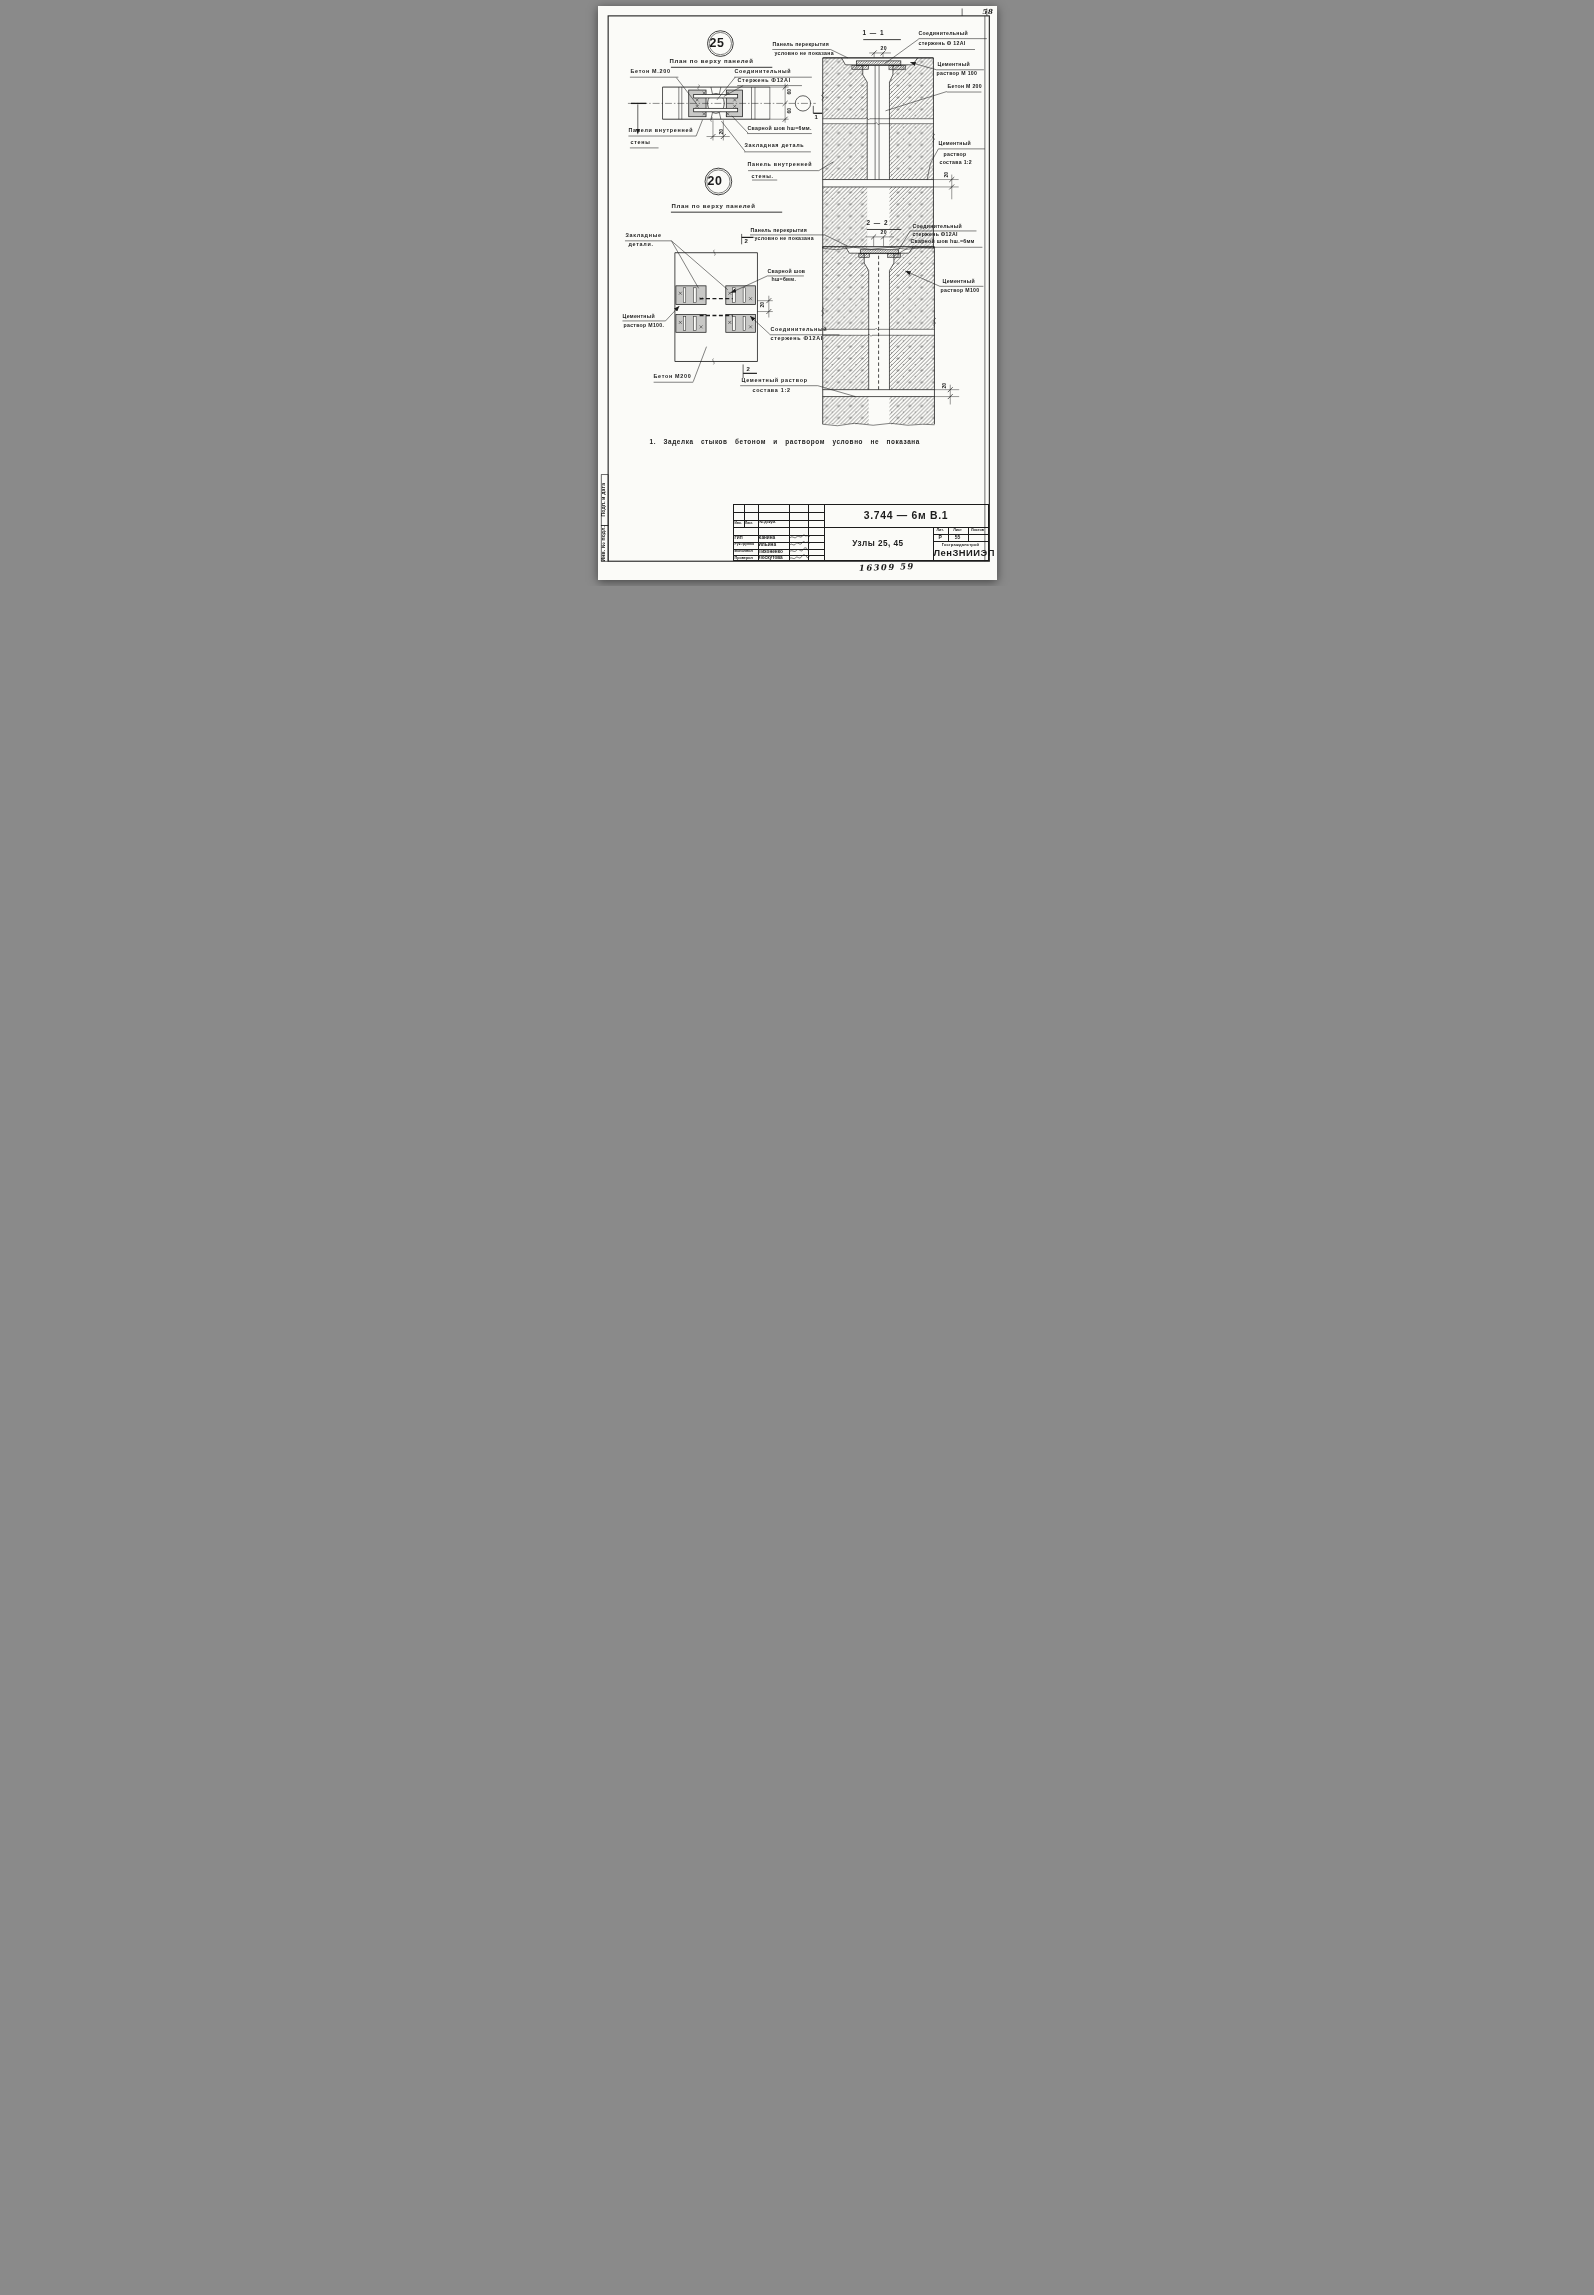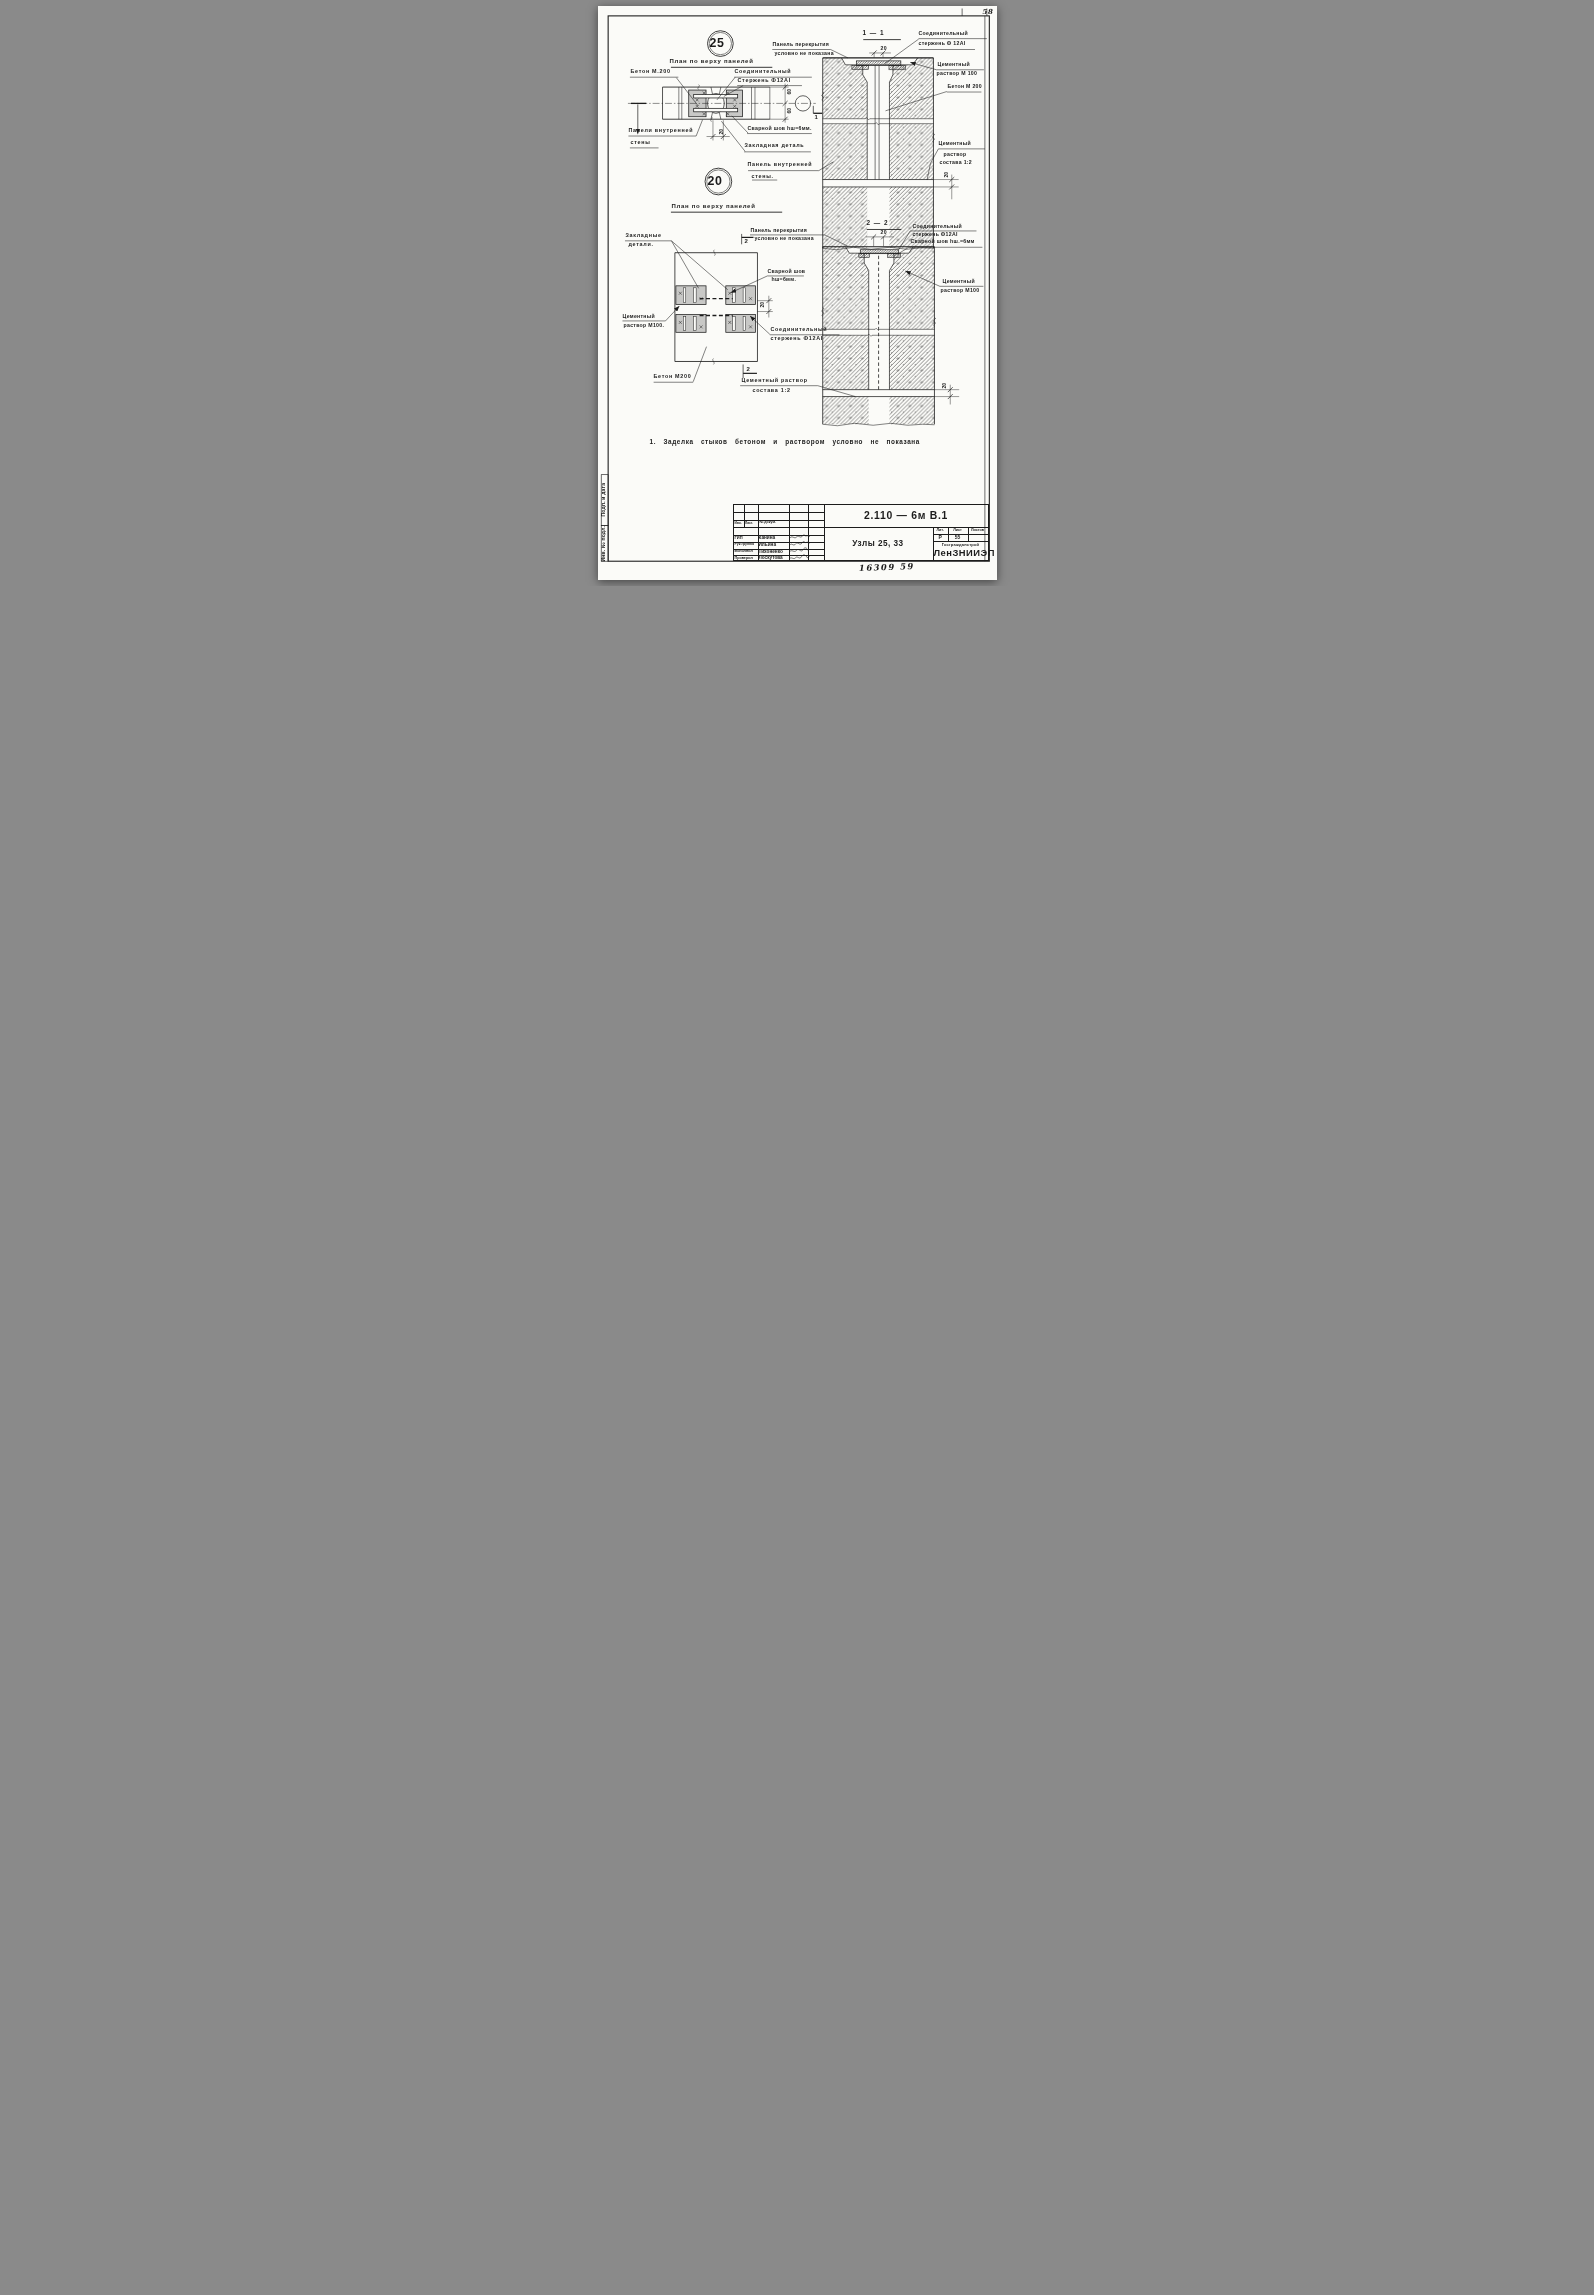--- a/index.html
+++ b/index.html
@@ -309,22 +309,22 @@
 
   <span class="tt" style="left:1px;top:31px;font-size:4px;">ГИП</span>
   <span class="tt" style="left:25px;top:31px;font-size:4.7px;">Канина</span>
   <span class="tt" style="left:1px;top:38px;font-size:3.5px;">Рук.группы</span>
   <span class="tt" style="left:25px;top:38px;font-size:4.7px;">Ильина</span>
   <span class="tt" style="left:1px;top:45px;font-size:3.7px;">Исполнил</span>
   <span class="tt" style="left:25px;top:45px;font-size:4.7px;">Тихоненко</span>
   <span class="tt" style="left:1px;top:52px;font-size:3.7px;">Проверил</span>
   <span class="tt" style="left:25px;top:51px;font-size:4.7px;">Лоскутова</span>
 
-  <span class="tt c" style="left:96px;top:6px;width:153px;font-size:10.4px;letter-spacing:0.7px;text-align:center;">2.110 — 6м В.1</span>
-  <span class="tt c" style="left:90px;top:35px;width:109px;font-size:8.2px;letter-spacing:0.5px;text-align:center;">Узлы 25, 33</span>
+  <span class="tt c" style="left:96px;top:6px;width:153px;font-size:10.4px;letter-spacing:0.7px;text-align:center;">3.744 — 6м В.1</span>
+  <span class="tt c" style="left:90px;top:35px;width:109px;font-size:8.2px;letter-spacing:0.5px;text-align:center;">Узлы 25, 45</span>
 
   <span class="tt c" style="left:199px;top:24px;width:15.3px;font-size:3.7px;text-align:center;">Лит.</span>
   <span class="tt c" style="left:214px;top:24px;width:20px;font-size:3.7px;text-align:center;">Лист</span>
   <span class="tt c" style="left:234px;top:24px;width:20px;font-size:3.7px;text-align:center;">Листов</span>
   <span class="tt c" style="left:199px;top:30px;width:15.3px;font-size:5px;text-align:center;">Р</span>
   <span class="tt c" style="left:214px;top:30px;width:20px;font-size:5px;text-align:center;">55</span>
   <span class="tt c" style="left:234px;top:30px;width:20px;font-size:5px;text-align:center;"></span>
   <span class="tt c" style="left:200px;top:38px;width:54px;font-size:4px;letter-spacing:0.2px;text-align:center;">Госгражданстрой</span>
   <span class="tt c" style="left:200px;top:43px;width:54px;font-size:9.4px;letter-spacing:0.5px;text-align:center;">ЛенЗНИИЭП</span>
 </div>

